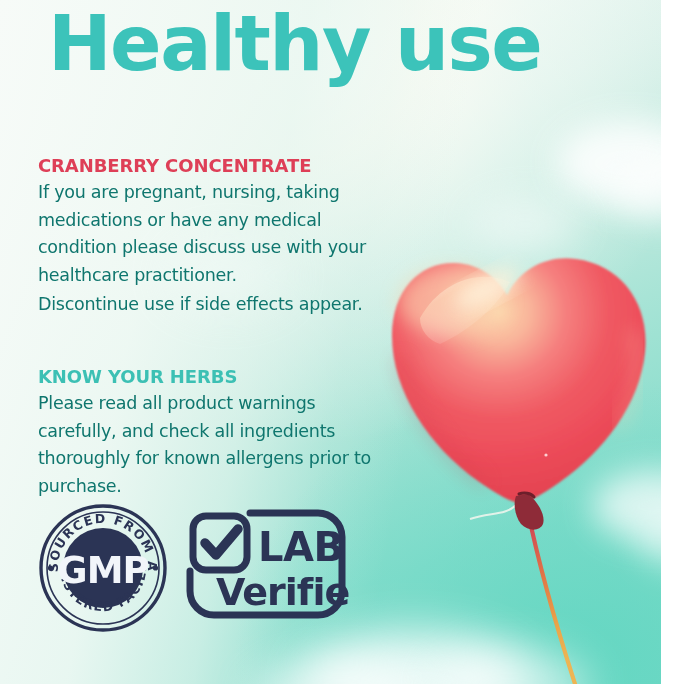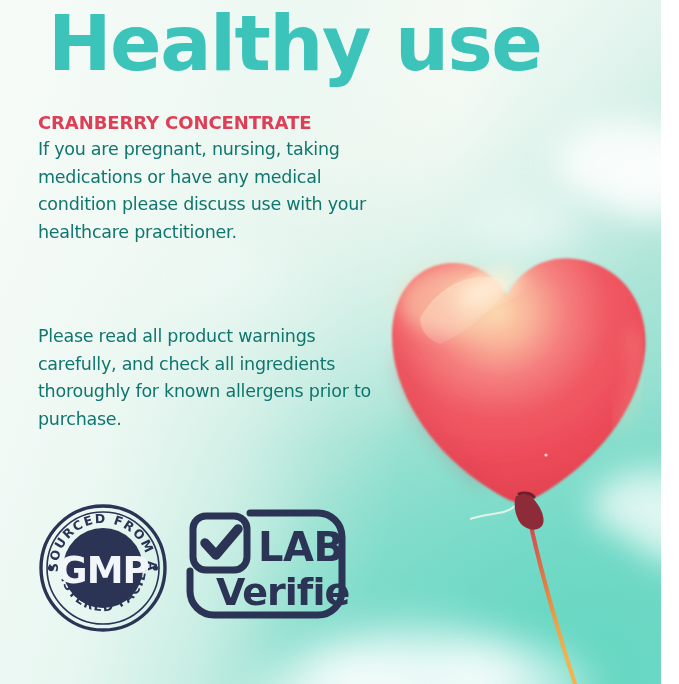--- a/index.html
+++ b/index.html
@@ -91,21 +91,21 @@
     top: -2px;
     margin: 0;
     font-family: "DejaVu Sans", sans-serif;
     font-size: 76px;
     line-height: 92px;
     font-weight: bold;
     letter-spacing: -1.5px;
     color: #3cc3ba;
     white-space: nowrap;
   }
-  .section { position: absolute; left: 38px; width: 342px; }
+  .section { position: absolute; left: 38px; width: 342px; margin-top: 43px; }
   .sec-1 { top: 112px; }
   .sec-2 { top: 248px; }
   .sec-3 { top: 323px; }
 
   .sec-heading {
     margin: 0 0 2px 0;
     font-family: "DejaVu Sans", sans-serif;
     font-size: 18px;
     line-height: 22px;
     font-weight: bold;
@@ -220,22 +220,26 @@
     </svg>
   </div>
 
   <h1 class="page-title">Healthy use</h1>
 
   <section class="section sec-1">
     <h2 class="sec-heading heading-red">CRANBERRY CONCENTRATE</h2>
     <p class="sec-body">If you are pregnant, nursing, taking medications or have any medical condition please discuss use with your healthcare practitioner.</p>
   </section>
 
+  <section class="section sec-2">
+    <p class="sec-body">Discontinue use if side effects appear.</p>
+  </section>
 
   <section class="section sec-3">
+    <h2 class="sec-heading heading-teal">KNOW YOUR HERBS</h2>
     <p class="sec-body">Please read all product warnings carefully, and check all ingredients thoroughly for known allergens prior to purchase.</p>
   </section>
 
   <div class="badges">
 
     <div class="gmp-badge">
       <svg width="130" height="130" viewBox="0 0 130 130" xmlns="http://www.w3.org/2000/svg">
         <defs>
           <path id="arcTop" d="M 20 65 A 45 45 0 0 1 110 65"></path>
           <path id="arcBot" d="M 22 65 A 43 43 0 0 0 108 65"></path>

